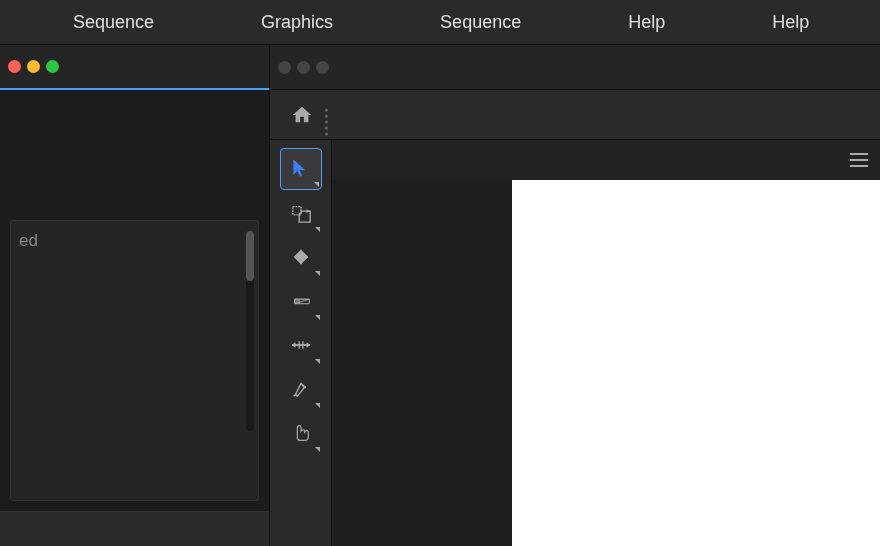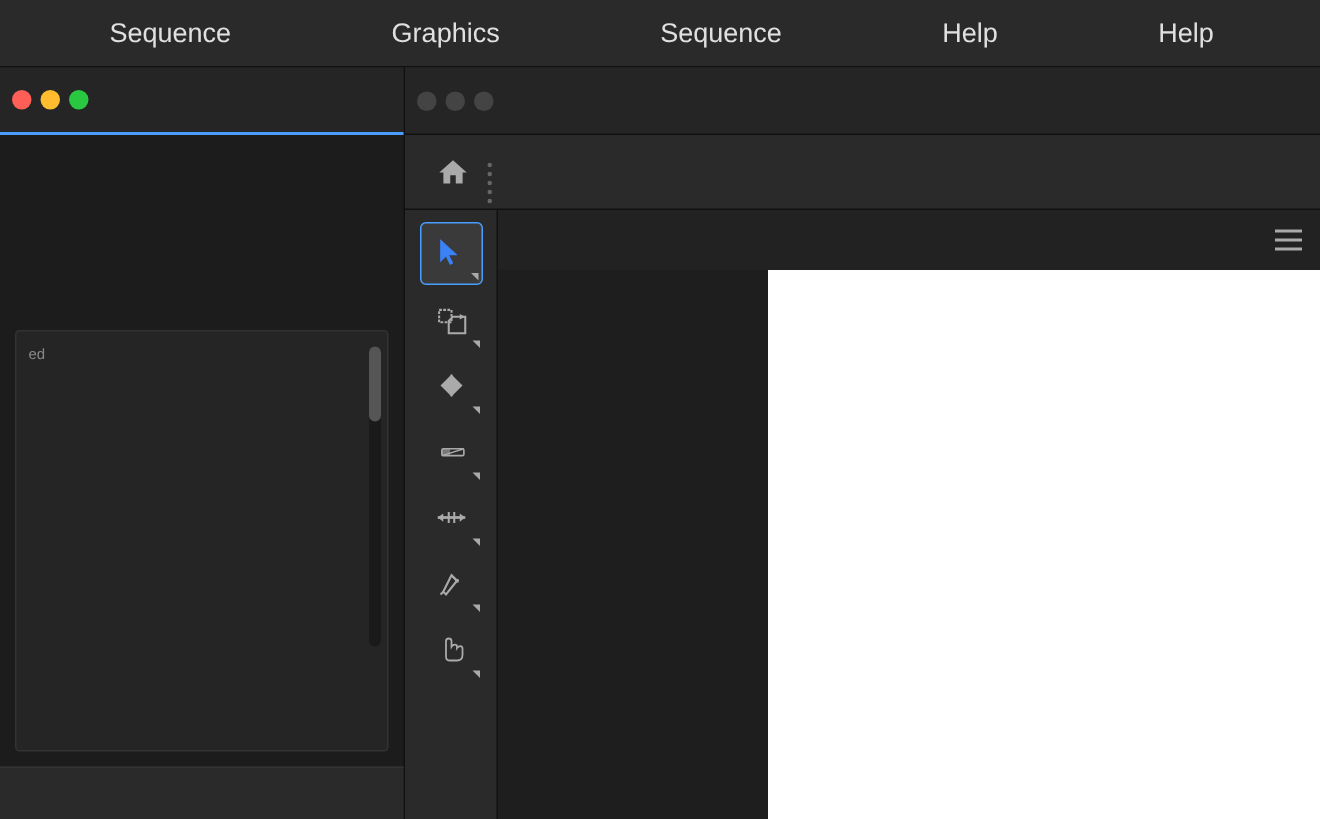--- a/index.html
+++ b/index.html
@@ -83,21 +83,21 @@
       border-radius: 3px;
       flex: 1;
       position: relative;
       margin-top: 120px;
     }
     #inner-box-label {
       position: absolute;
       top: 10px;
       left: 8px;
       color: #888;
-      font-size: 10px;
+      font-size: 17px;
     }
     #scrollbar-track {
       position: absolute;
       right: 4px;
       top: 10px;
       width: 8px;
       height: 200px;
       background: #1a1a1a;
       border-radius: 4px;
     }

